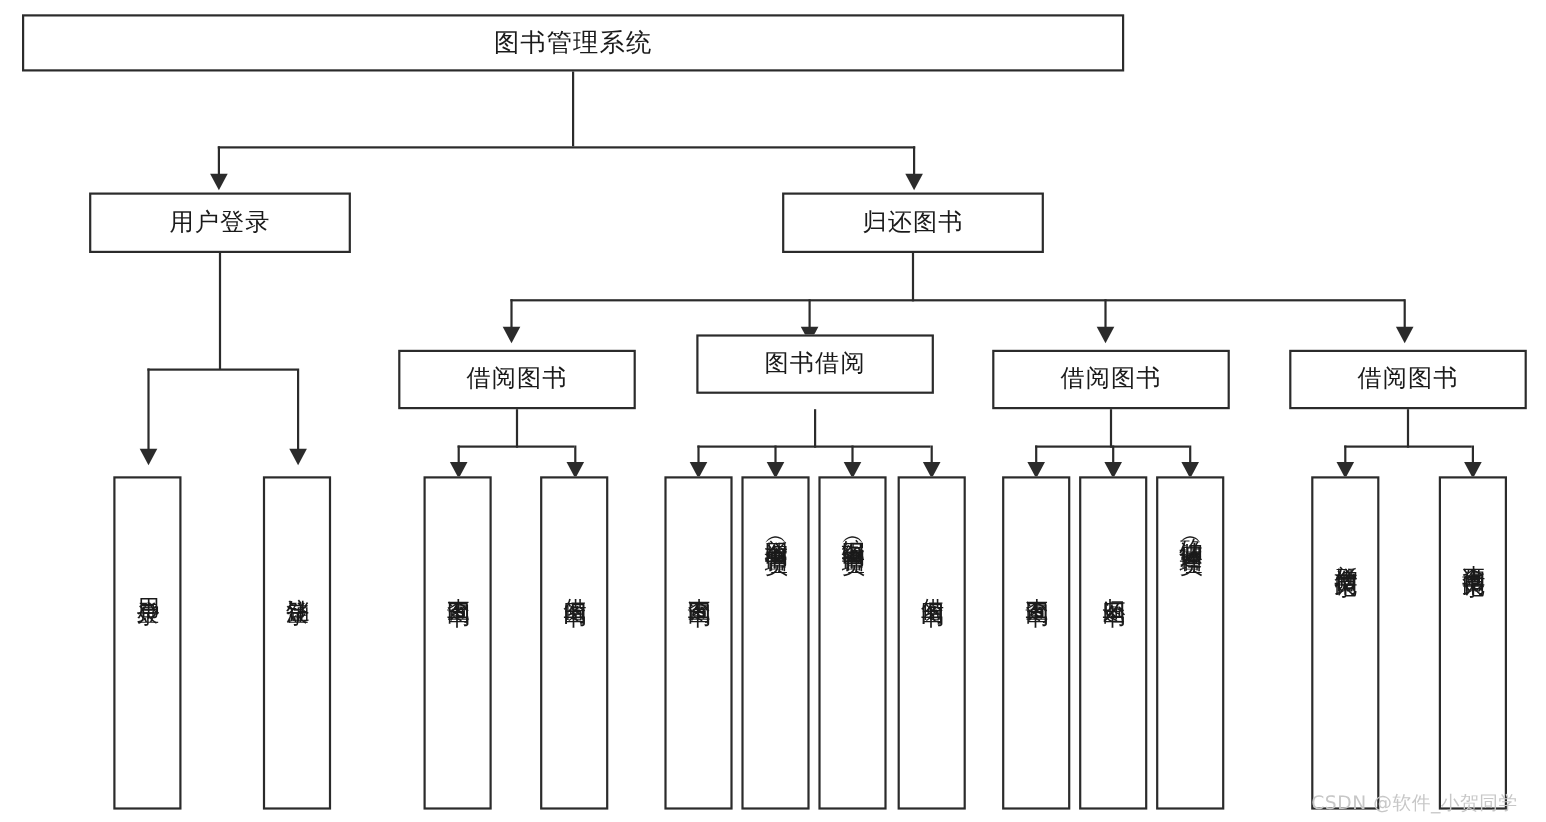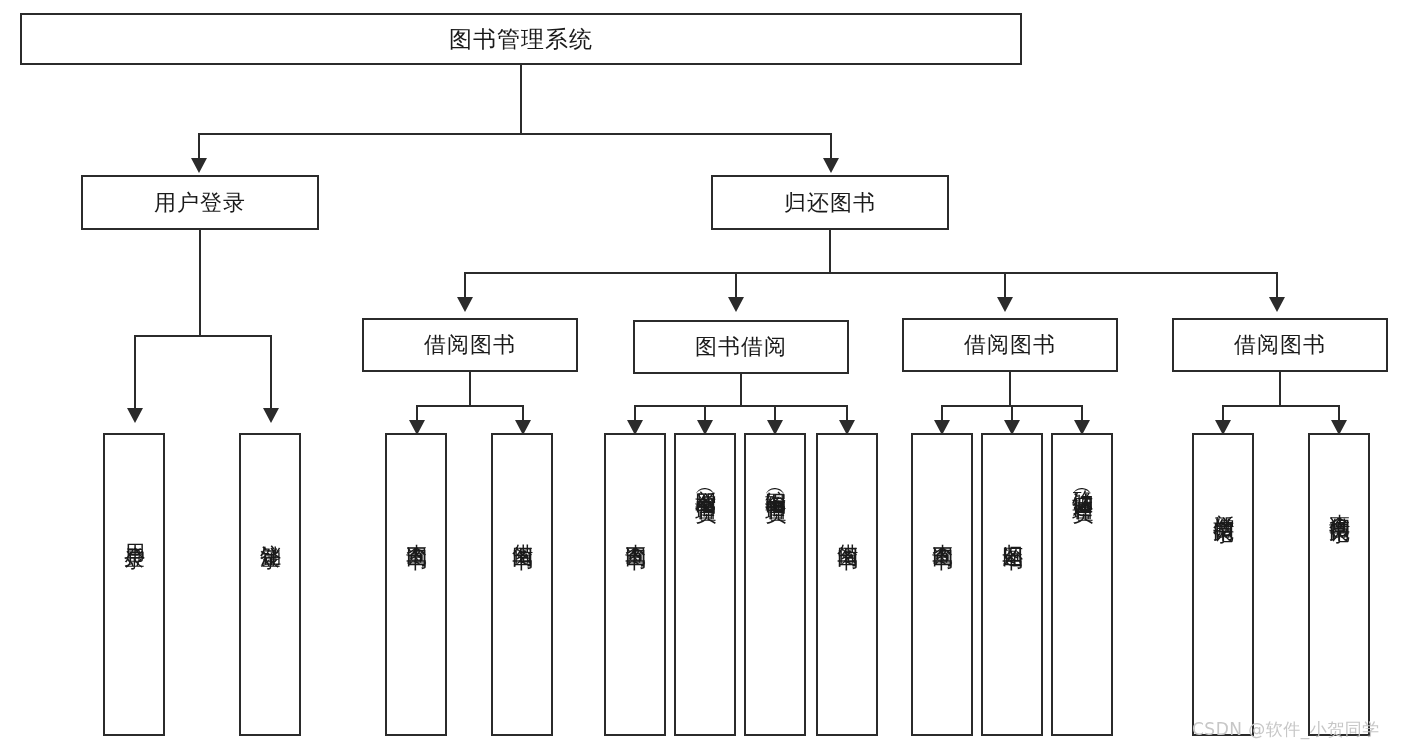--- a/index.html
+++ b/index.html
@@ -134,21 +134,21 @@
   <div class="vline" style="left:735px; top:272px; height:28px;"></div>
   <div class="arrow" style="left:728px; top:297px;"></div>
   <div class="vline" style="left:1004px; top:272px; height:28px;"></div>
   <div class="arrow" style="left:997px; top:297px;"></div>
   <div class="vline" style="left:1276px; top:272px; height:28px;"></div>
   <div class="arrow" style="left:1269px; top:297px;"></div>
 
   <div class="node h-node" style="left:362px; top:318px; width:216px; height:54px;">
     <span class="label">借阅图书</span>
   </div>
-  <div class="node h-node" style="left:633px; top:320px; width:216px; height:54px;">
+  <div class="node h-node" style="left:633px; top:304px; width:216px; height:54px;">
     <span class="label">图书借阅</span>
   </div>
   <div class="node h-node" style="left:902px; top:318px; width:216px; height:54px;">
     <span class="label">借阅图书</span>
   </div>
   <div class="node h-node" style="left:1172px; top:318px; width:216px; height:54px;">
     <span class="label">借阅图书</span>
   </div>
 
   <div class="vline" style="left:469px; top:372px; height:35px;"></div>

